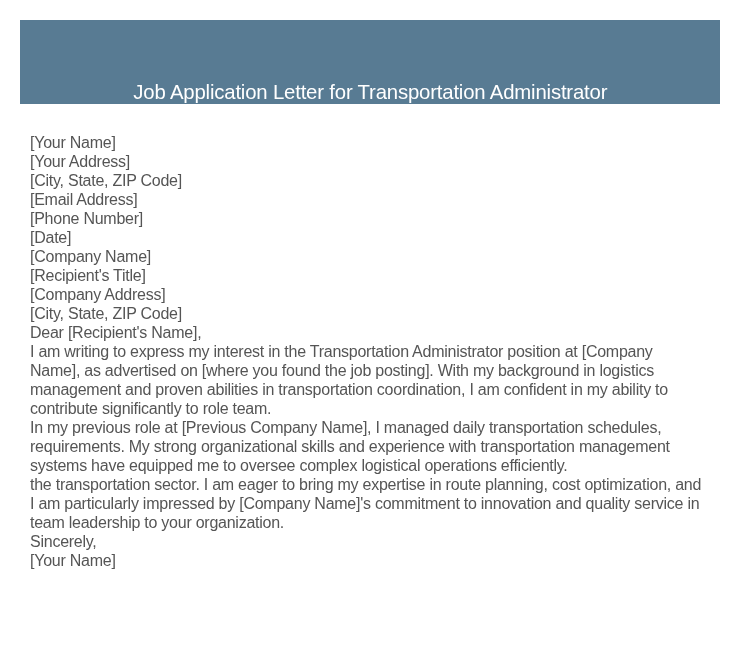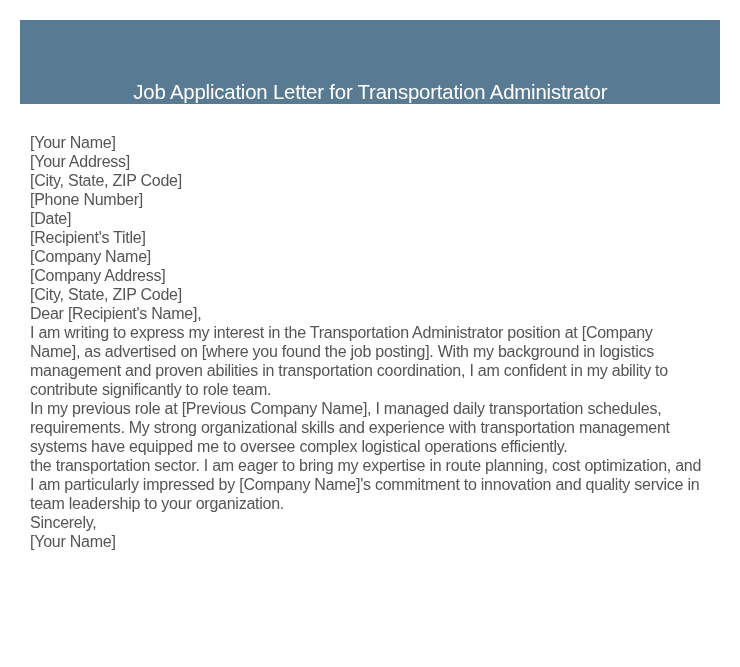--- a/index.html
+++ b/index.html
@@ -59,26 +59,27 @@
 
 <div class="banner">
   <h1 class="banner-title">Job Application Letter for Transportation Administrator</h1>
 </div>
 
 <div class="letter">
   <div>
     <span class="line">[Your Name]</span>
     <span class="line">[Your Address]</span>
     <span class="line">[City, State, ZIP Code]</span>
+    <span class="line">[Email Address]</span>
     <span class="line">[Phone Number]</span>
     <span class="line">[Date]</span>
   </div>
   <div>
+    <span class="line">[Company Name]</span>
     <span class="line">[Recipient's Title]</span>
-    <span class="line">[Company Name]</span>
     <span class="line">[Company Address]</span>
     <span class="line">[City, State, ZIP Code]</span>
   </div>
   <span class="line">Dear [Recipient's Name],</span>
 
   <p class="para">
     <span class="line">I am writing to express my interest in the Transportation Administrator position at [Company</span>
     <span class="line">Name], as advertised on [where you found the job posting]. With my background in logistics</span>
     <span class="line">management and proven abilities in transportation coordination, I am confident in my ability to</span>
     <span class="line">contribute significantly to role team.</span>

